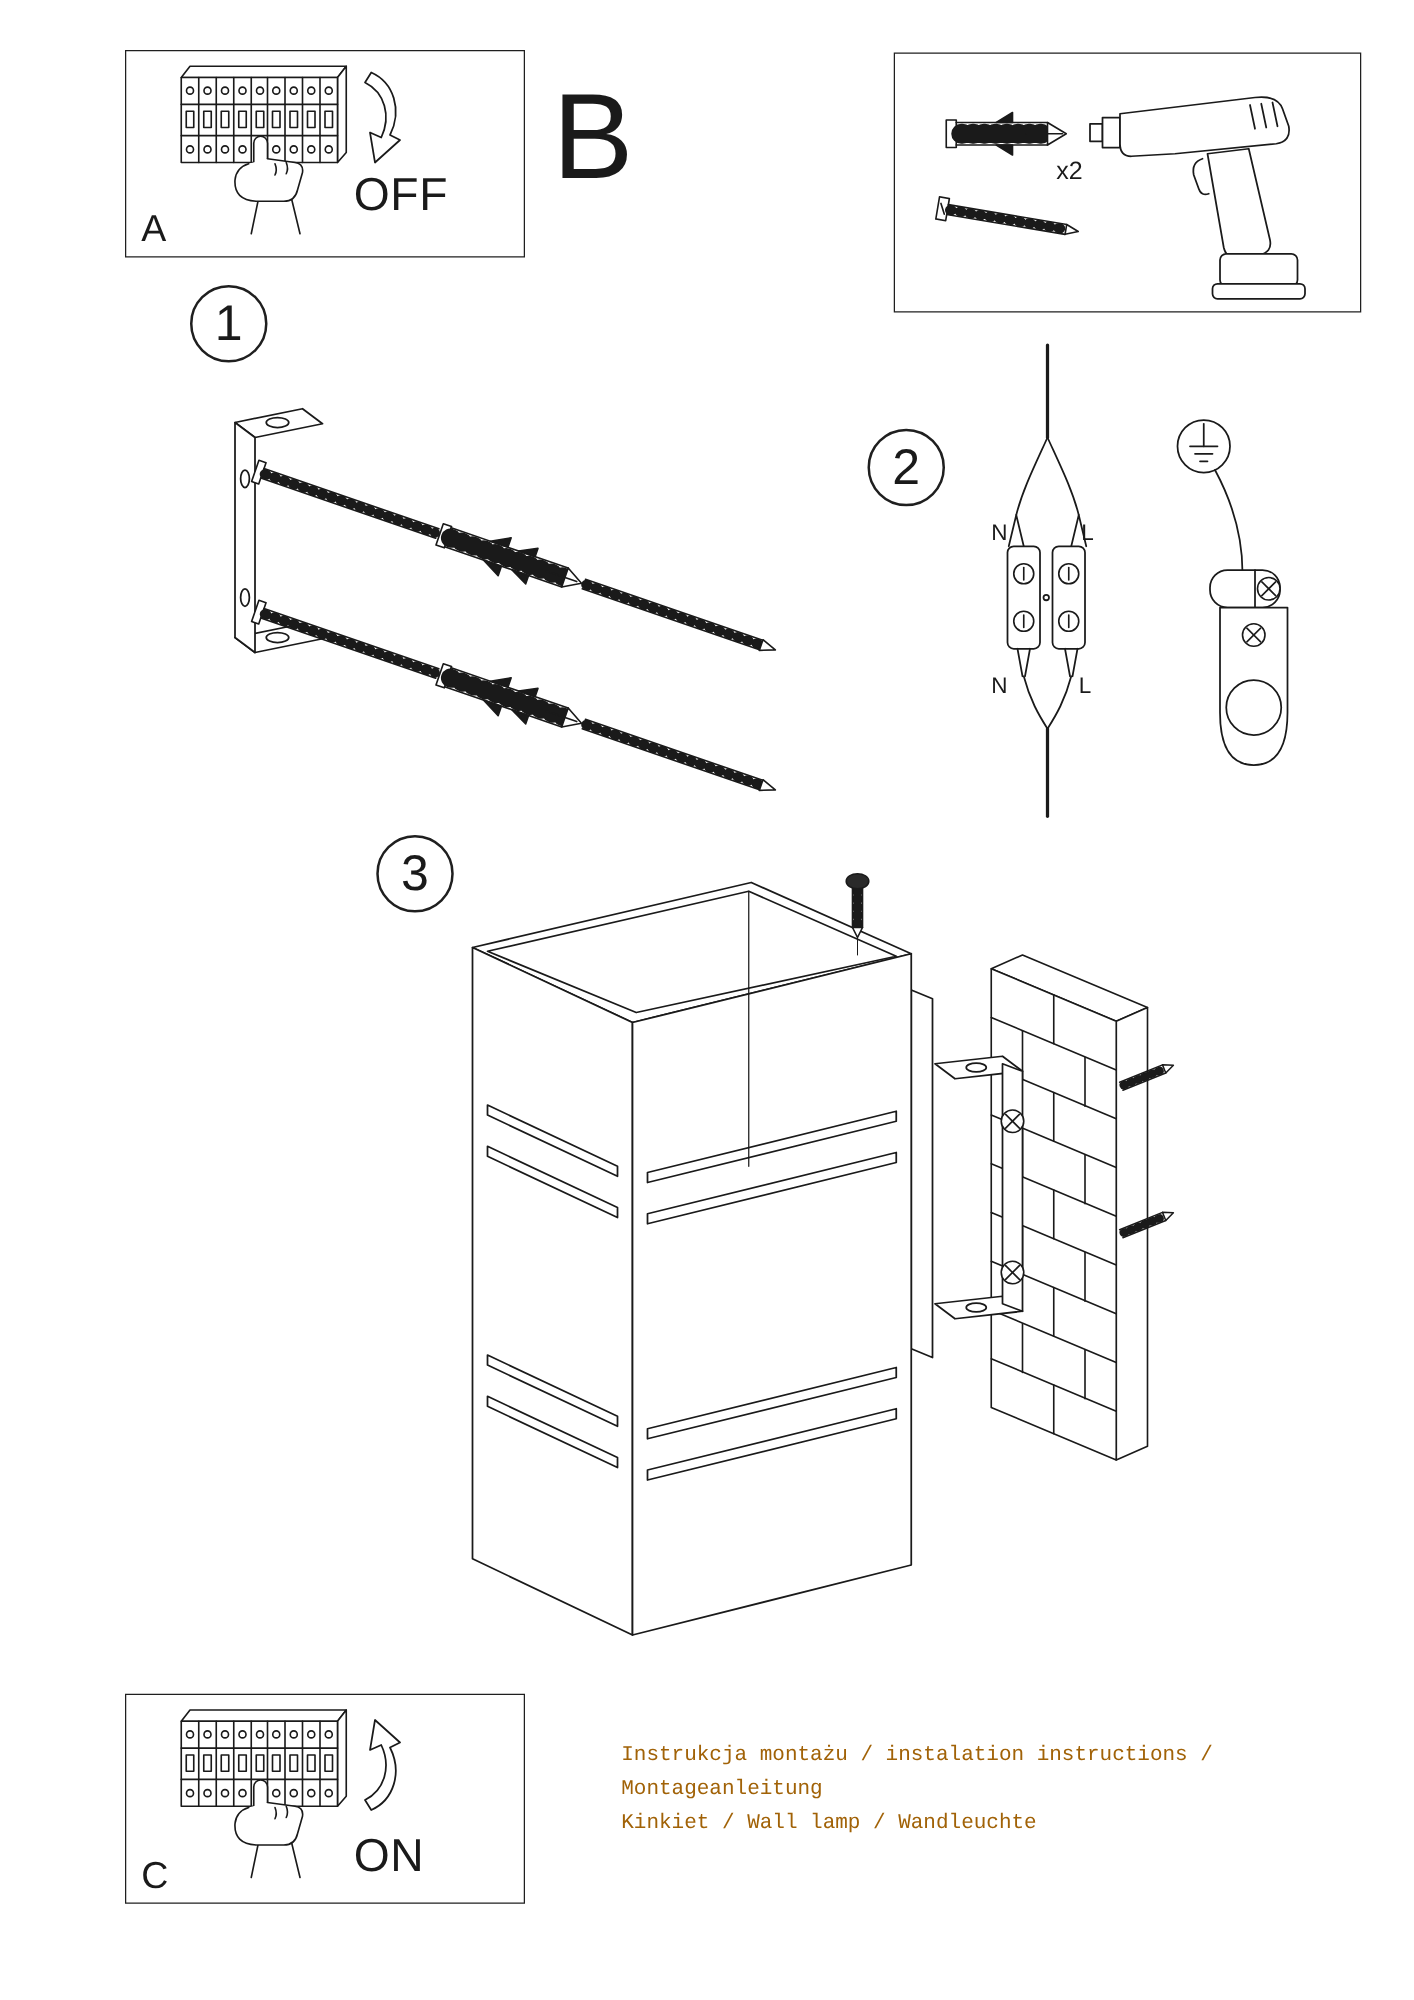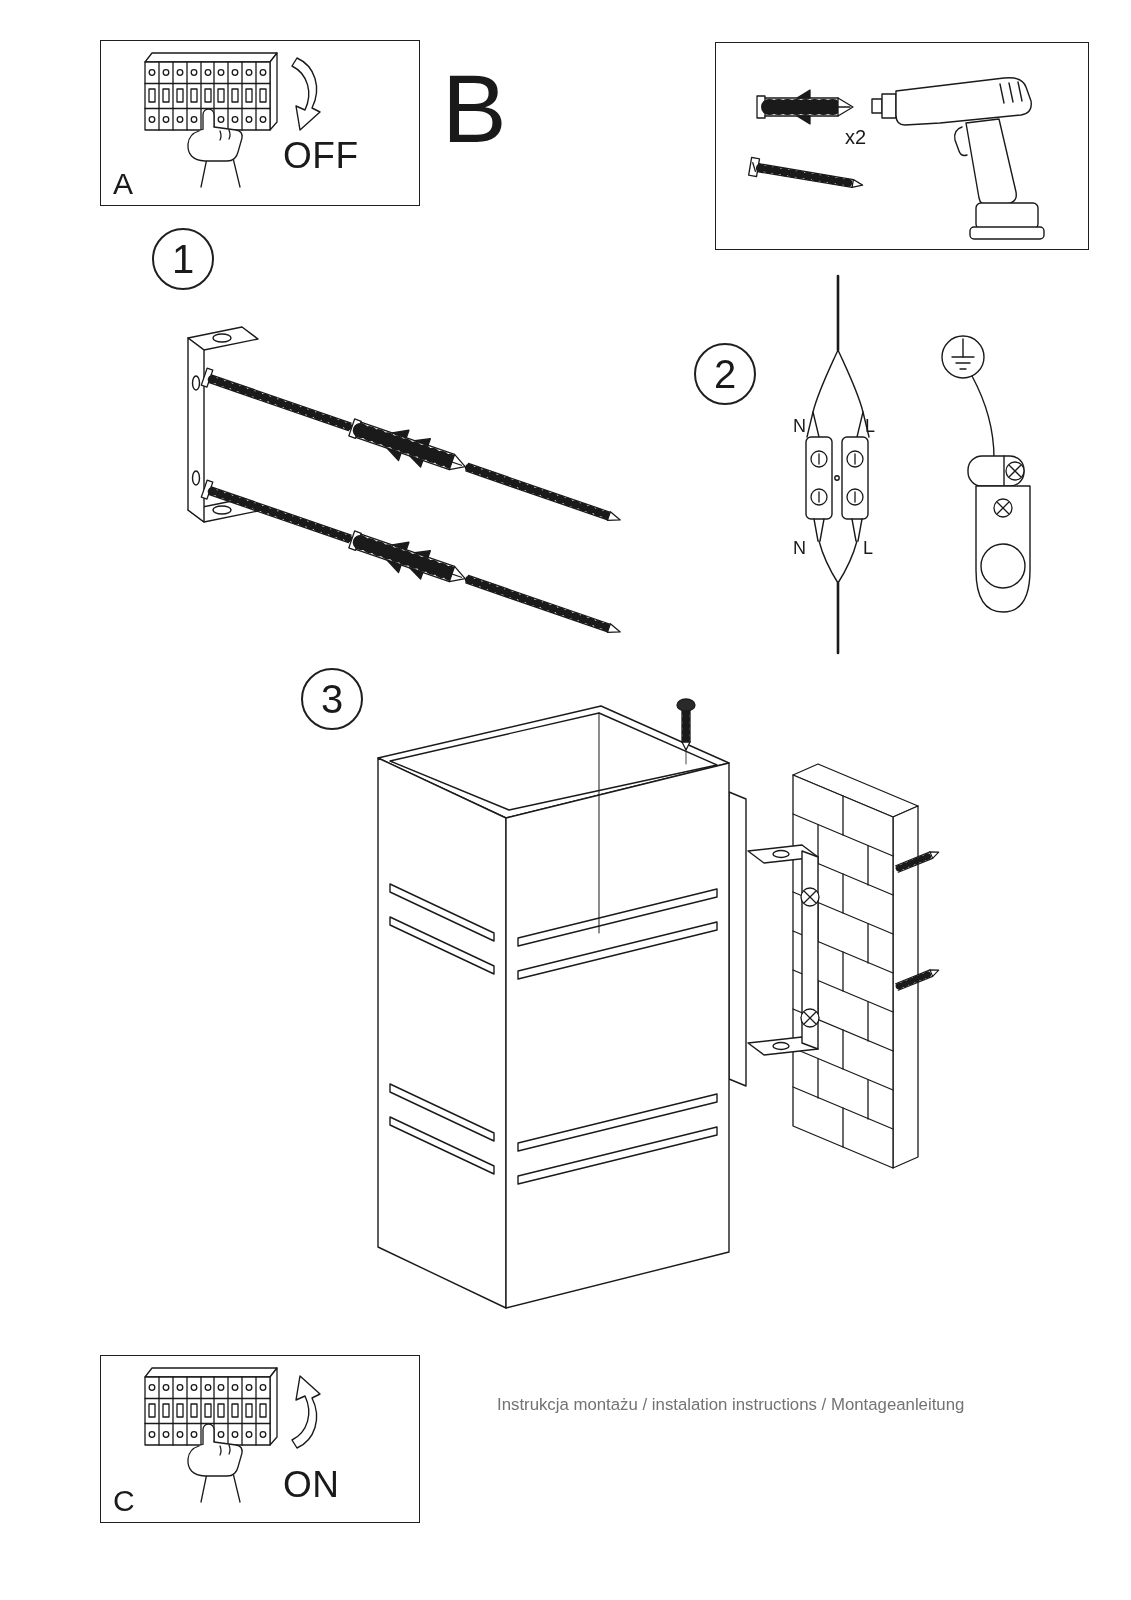--- a/index.html
+++ b/index.html
@@ -19,21 +19,21 @@
                display:flex;align-items:center;justify-content:center;font-size:40px;background:#fff;}
   .step-1{left:152px;top:228px;}
   .step-2{left:694px;top:343px;}
   .step-3{left:301px;top:668px;}
   .wire-label{position:absolute;font-size:18px;}
   .lbl-n-top{left:793px;top:416px;}
   .lbl-l-top{left:865px;top:416px;}
   .lbl-n-bot{left:793px;top:538px;}
   .lbl-l-bot{left:863px;top:538px;}
   .qty-label{position:absolute;left:845px;top:126px;font-size:20px;}
-  .footer{position:absolute;left:497px;top:1391px;font-size:16.8px;line-height:1.62;color:#737373;}
+  .footer{position:absolute;left:497px;top:1391px;font-size:16.8px;line-height:1.62;color:#a16207;font-family:Liberation Mono, monospace;}
 </style>
 </head>
 <body>
 
 <div class="page">
 
   <svg class="artwork" width="1131" height="1600" viewBox="0 0 1131 1600" stroke="#1a1a1a" fill="none" stroke-width="1.4" stroke-linecap="round" stroke-linejoin="round">
 
     <defs>
 
@@ -311,15 +311,16 @@
   <span class="wire-label lbl-n-bot">N</span>
   <span class="wire-label lbl-l-bot">L</span>
 
   <div class="panel panel-c">
     <span class="corner-label">C</span>
     <span class="action-label">ON</span>
   </div>
 
   <div class="footer">
     <div>Instrukcja montażu / instalation instructions / Montageanleitung</div>
+    <div>Kinkiet / Wall lamp / Wandleuchte</div>
   </div>
 
 </div>
 
 </body></html>

